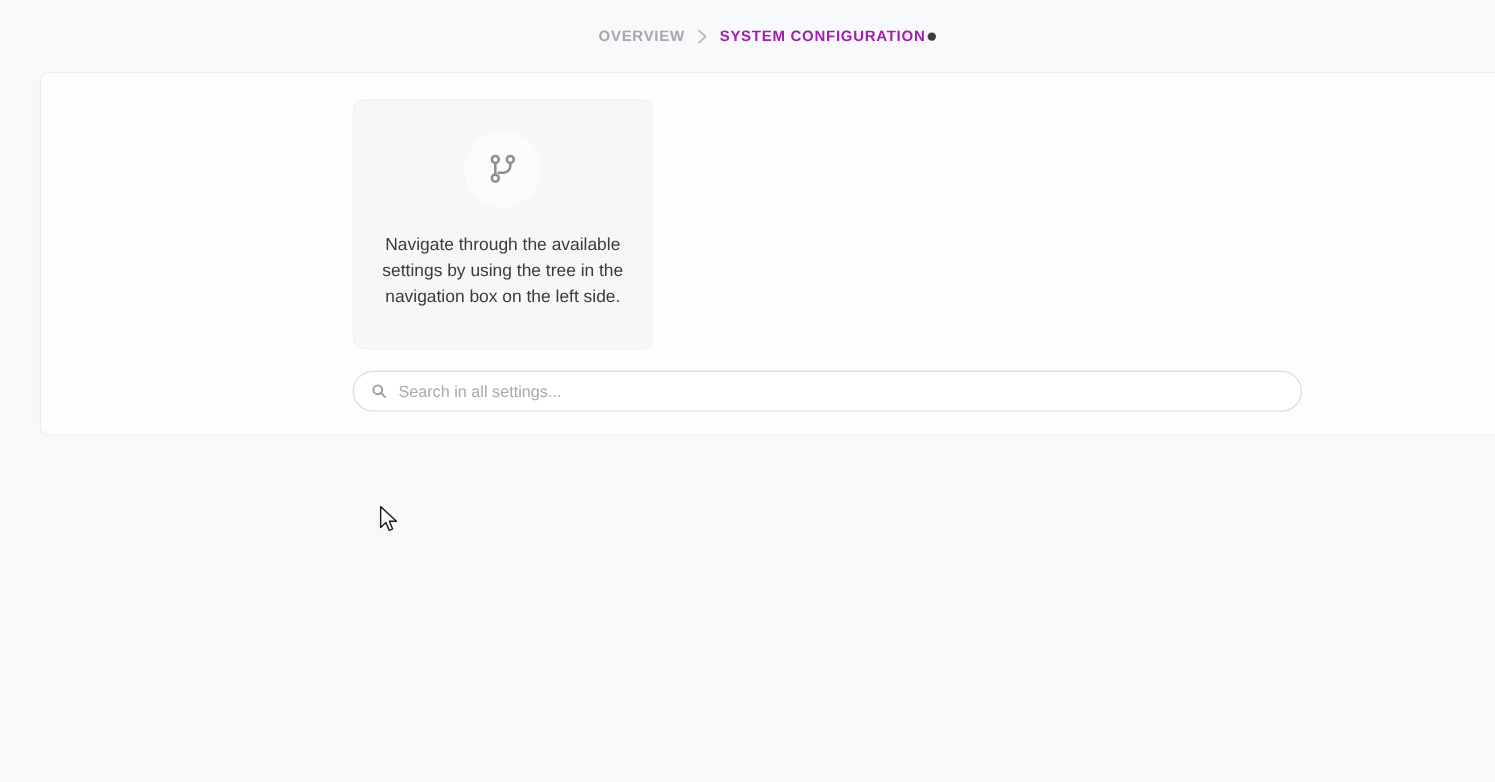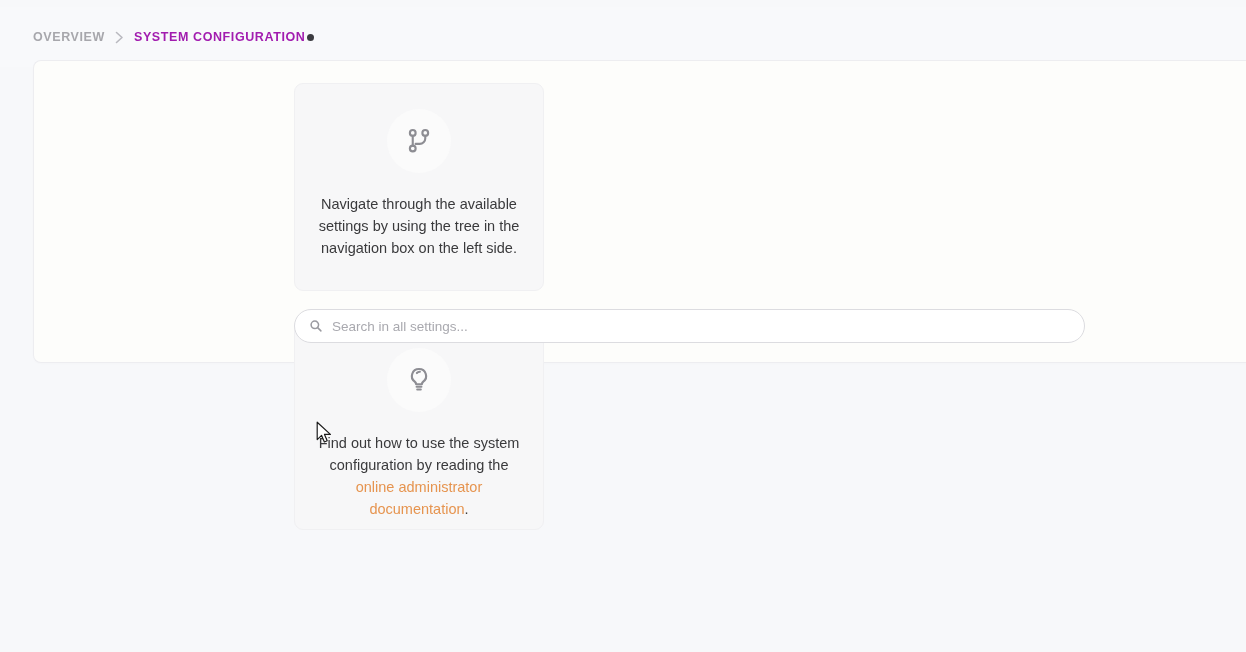--- a/index.html
+++ b/index.html
@@ -14,28 +14,29 @@
     background: #f7f8fa;
     font-family: "Liberation Sans", sans-serif;
     -webkit-font-smoothing: antialiased;
     color: #333333;
   }
 
   
   .breadcrumb-bar {
     position: absolute;
     left: 0;
-    top: 7px;
+    top: 0;
     width: 1246px;
     height: 60px;
     background: #f8f9fb;
     display: flex;
     align-items: center;
     padding-left: 33px;
     box-sizing: border-box;
+    justify-content: center;
   }
   .crumb {
     font-size: 12.5px;
     letter-spacing: 0.6px;
     font-weight: bold;
   }
   .crumb-parent {
     color: #a7a7ac;
     font-weight: bold;
     text-transform: uppercase;
@@ -77,22 +78,21 @@
     box-shadow: 0 1px 2px rgba(0,0,0,0.015);
   }
 
   
   .cards-row {
     position: absolute;
     left: 260px;
     top: 22px;
     width: 791px;
     display: flex;
-    gap: 31px;
-    flex-direction: column;
+    gap: 23px;
   }
   .info-card {
     width: 250px;
     height: 208px;
     background: #f7f7f8;
     border: 1px solid #f0f0f2;
     border-radius: 9px;
     box-sizing: border-box;
     display: flex;
     flex-direction: column;
@@ -199,37 +199,20 @@
               <path d="M7 7.8 V15.7"></path>
               <path d="M17 7.8 v2.1 a4.4 4.4 0 0 1 -4.4 4.4 H9.3"></path>
             </g>
           </svg>
         </span>
       </div>
       <div class="card-text">Navigate through the available settings by using the tree in the navigation box on the left side.</div>
     </div>
 
 
-    <div class="info-card">
-      <div class="icon-circle">
-        <span>
-          <svg width="30" height="30" viewBox="0 0 24 24" aria-hidden="true">
-            <g fill="none" stroke="#8d8d93" stroke-width="1.7" stroke-linecap="round" stroke-linejoin="round">
-              <path d="M12 3.2 a5.6 5.6 0 0 0 -3.4 10.1 c0.7 0.6 1.1 1.3 1.1 2.1 h4.6 c0 -0.8 0.4 -1.5 1.1 -2.1 A5.6 5.6 0 0 0 12 3.2 Z"></path>
-              <path d="M10.1 17.4 h3.8"></path>
-              <path d="M10.6 19.6 h2.8"></path>
-              <path d="M10.3 6.4 a3 3 0 0 1 2.4 -1"></path>
-            </g>
-          </svg>
-        </span>
-      </div>
-      <div class="card-text">
-        <span>Find out how to use the system configuration by reading the </span><a class="card-link">online administrator documentation</a><span>.</span>
-      </div>
-    </div>
 
   </div>
 
   <div class="search-wrap">
     <div class="search-box">
       <span>
         <svg width="14" height="14" viewBox="0 0 24 24" aria-hidden="true">
           <g fill="none" stroke="#9a9aa0" stroke-width="2.6" stroke-linecap="round">
             <circle cx="10" cy="10" r="6.4"></circle>
             <path d="M14.8 14.8 L20.4 20.4"></path>

